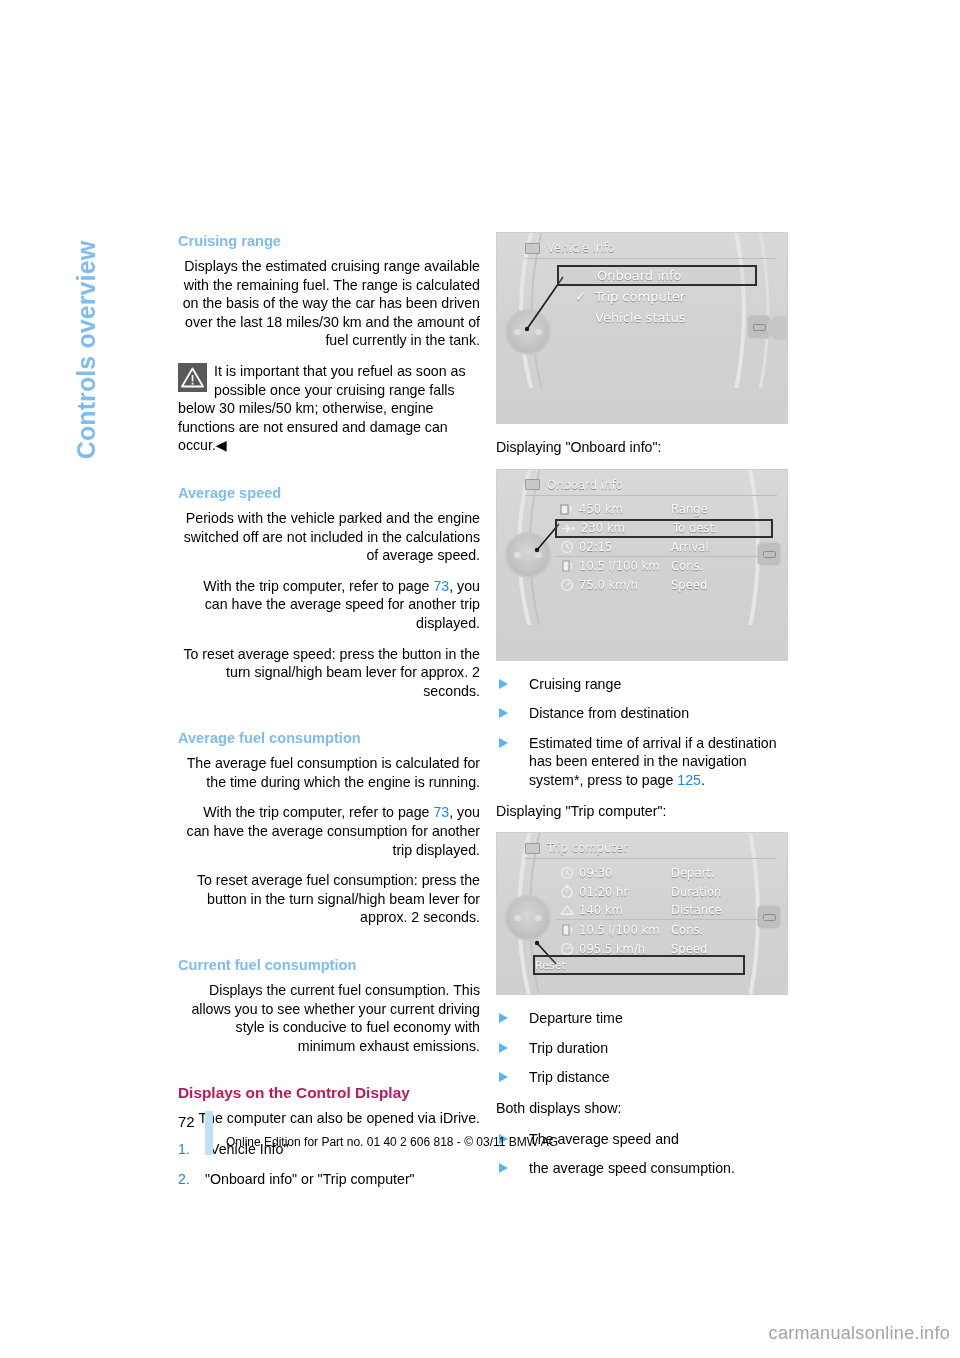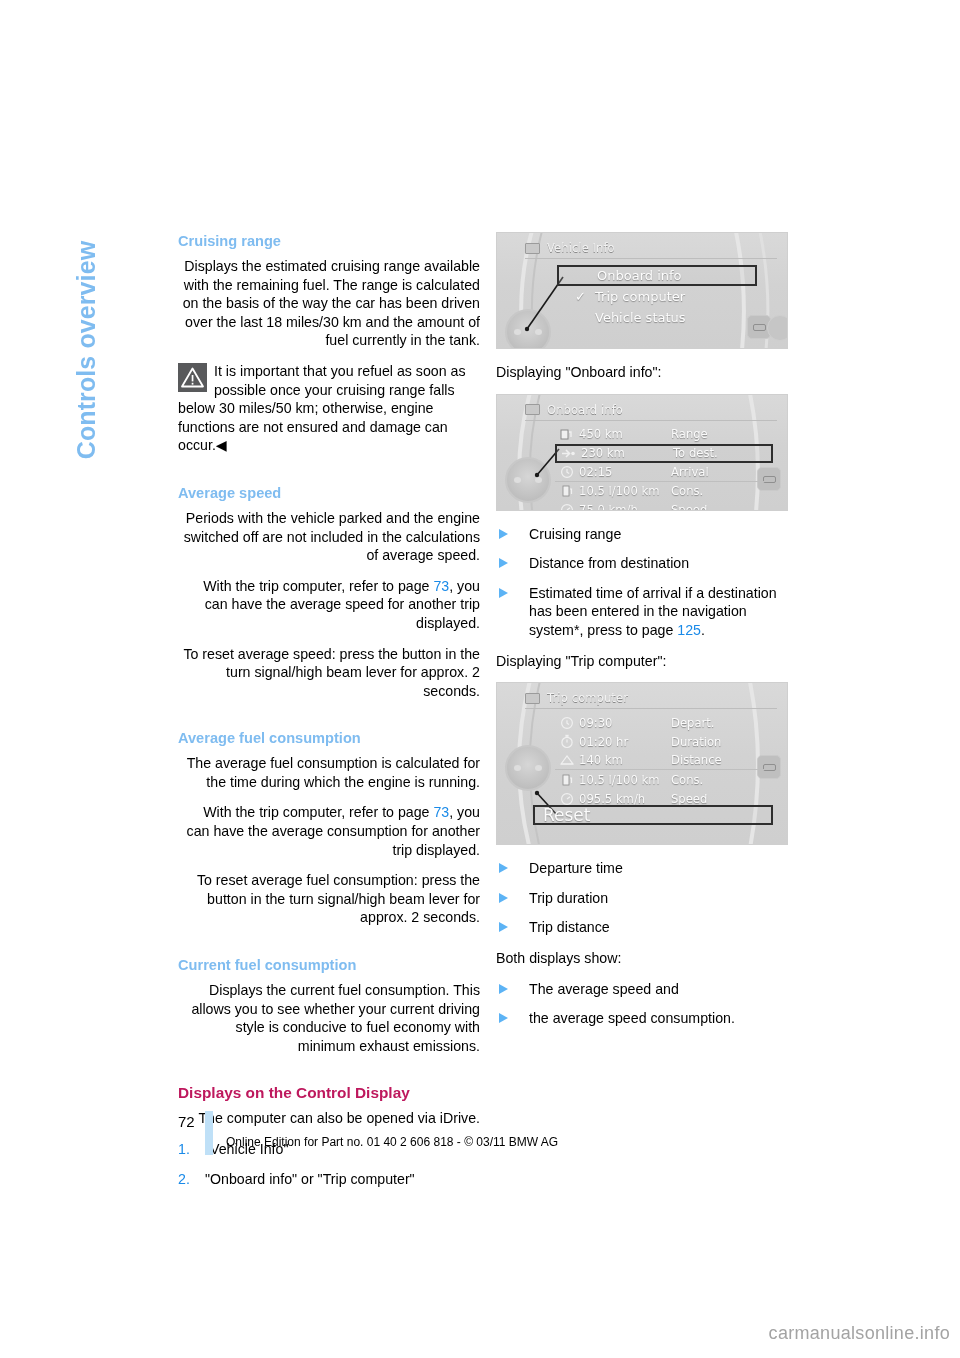--- a/index.html
+++ b/index.html
@@ -143,21 +143,21 @@
   
   p.caption {
     font-size: 14.2px;
     line-height: 18.6px;
     margin: 0 0 12px 0;
   }
 
   
   .figure {
     width: 292px;
-    height: 117px;
+    height: 192px;
     margin: 0 0 14px 0;
     position: relative;
     background: linear-gradient(180deg,#d9d9d9 0%,#d2d2d2 45%,#cfcfcf 100%);
     overflow: hidden;
     border: 1px solid #cfcfcf;
     box-sizing: border-box;
   }
   .figure .arcs { position: absolute; inset: 0; }
   .figure .titlebar {
     position: absolute;
@@ -302,30 +302,29 @@
     white-space: nowrap;
   }
   .drow .d-lbl {
     flex: 1 1 auto;
     white-space: nowrap;
   }
   .reset-bar {
     position: absolute;
     left: 36px;
     bottom: 19px;
-    width: 240px;
+    width: 212px;
     height: 20px;
     border: 2px solid #2e2e2e;
     background: rgba(205,205,205,.2);
     display: flex;
     align-items: center;
-    padding-left: 8px;
     box-sizing: border-box;
     font-family: "DejaVu Sans", sans-serif;
-    font-size: 17px;
+    font-size: 11px;
     color: #fbfbfb;
     text-shadow: 0 1px 1px #8a8a8a;
   }
 
   
   #footer {
     position: absolute;
     left: 178px;
     top: 1113px;
     width: 640px;

